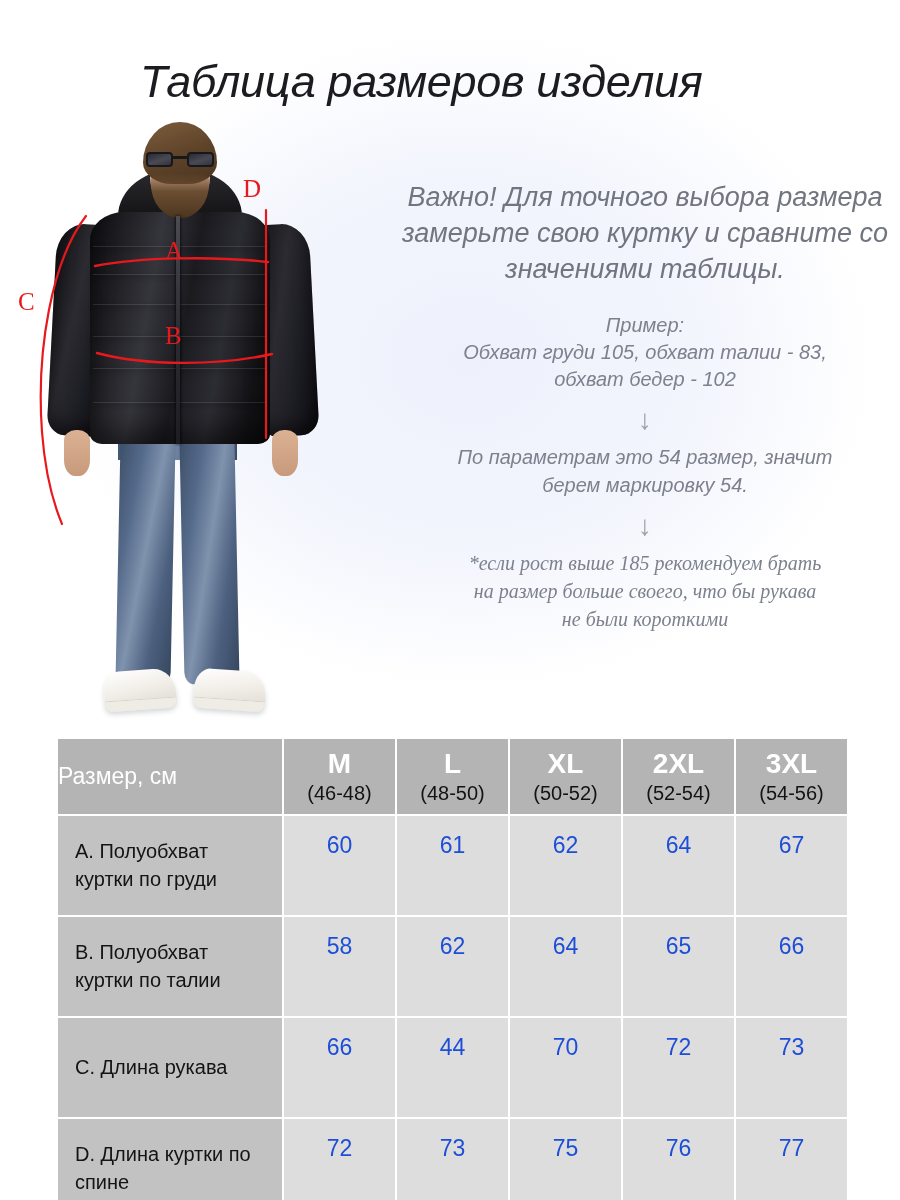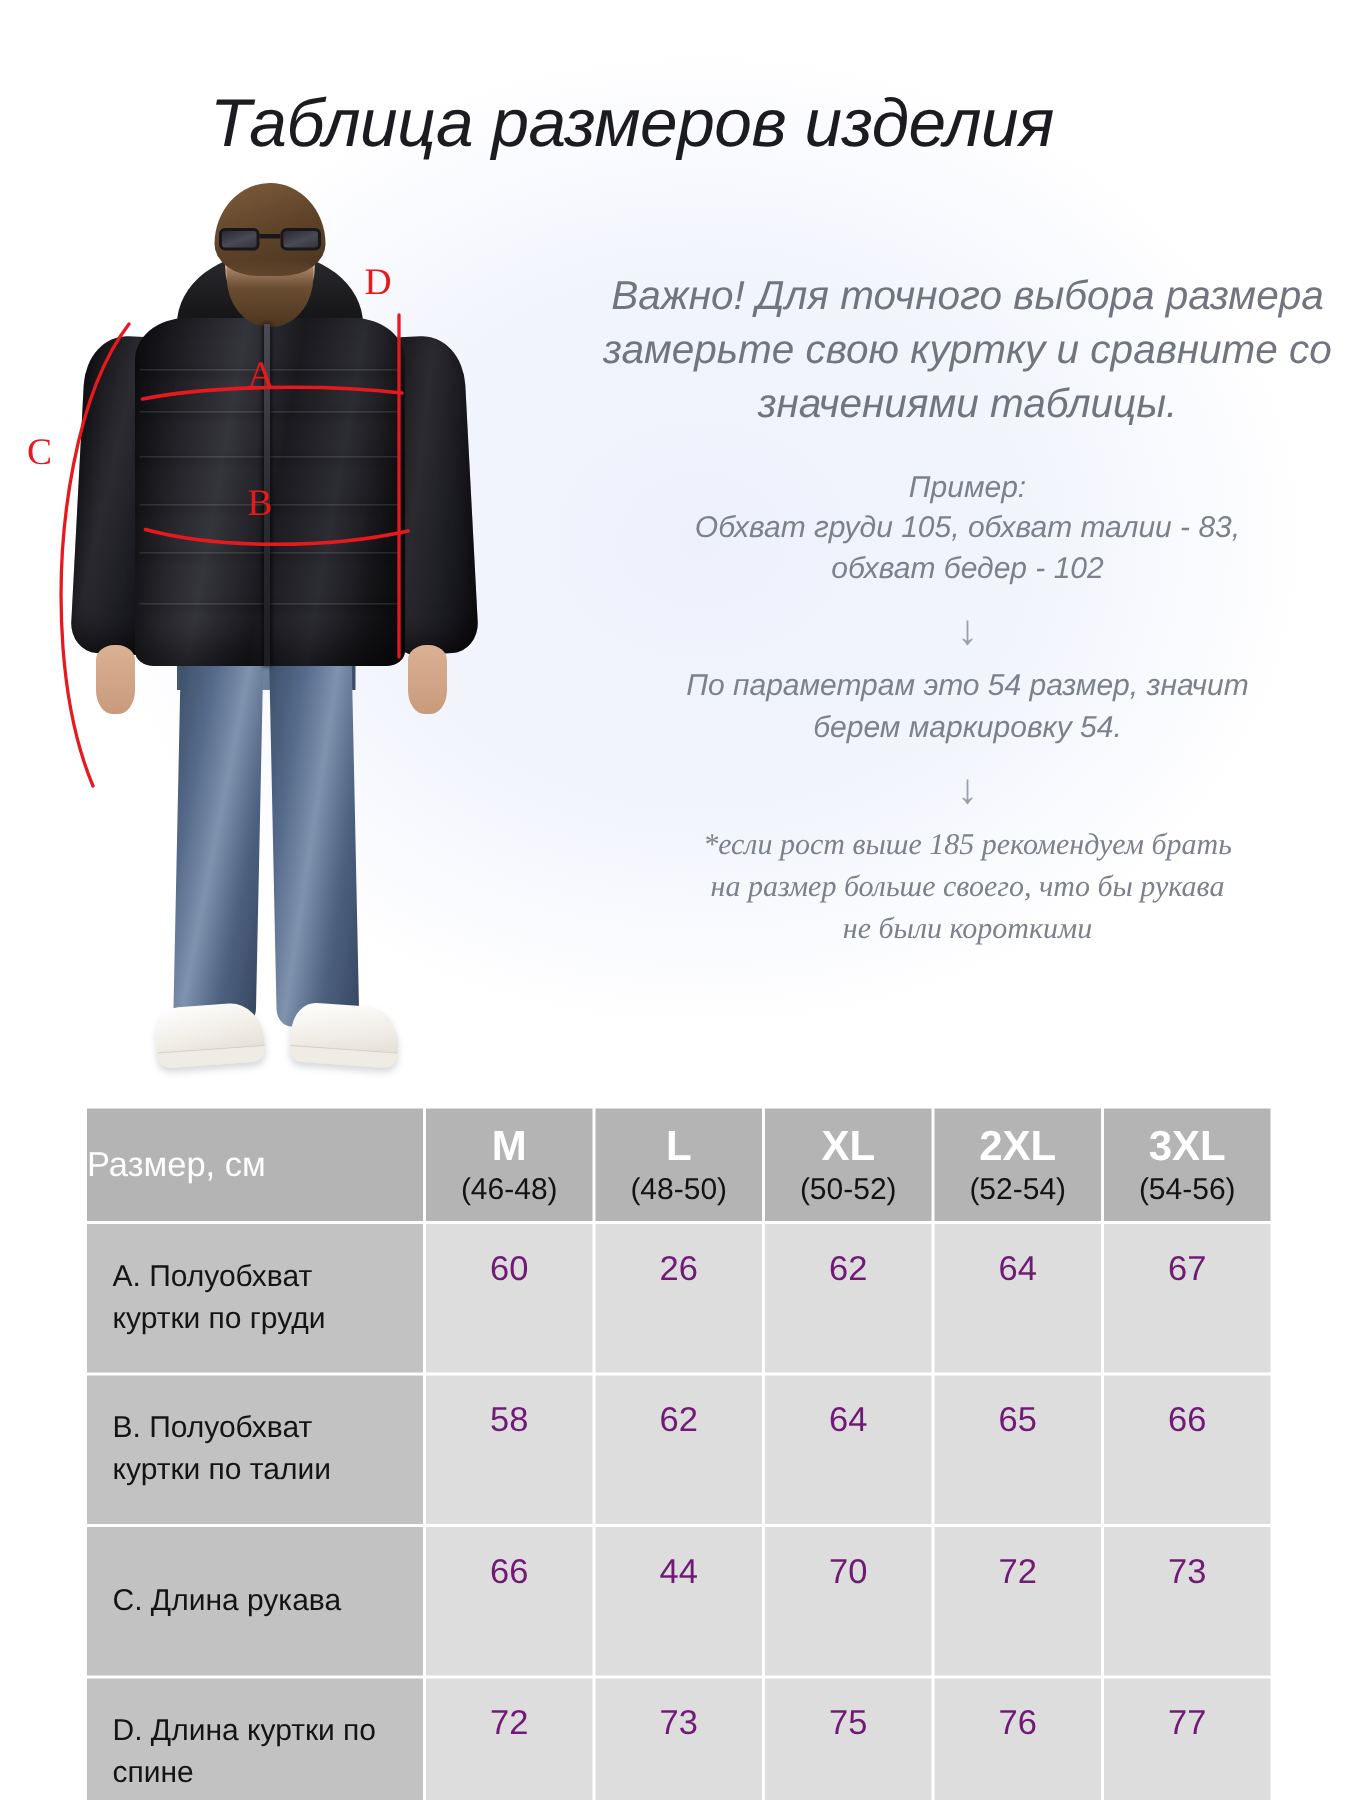--- a/index.html
+++ b/index.html
@@ -297,21 +297,21 @@
     background: #c2c2c2;
     color: #141414;
     font-size: 20px;
     line-height: 1.38;
     text-align: left;
     padding: 0 10px 0 17px;
     height: 83px;
   }
   #size-table tbody td.row-val {
     background: #dddddd;
-    color: #701a75;
+    color: #1d4ed8;
     font-size: 23px;
     text-align: center;
     vertical-align: top;
     padding-top: 16px;
     height: 83px;
   }
 </style>
 </head>
 <body>
 
@@ -434,21 +434,21 @@
       <th class="hdr-size">
         <span class="sz-name">3XL</span>
         <span class="sz-range">(54-56)</span>
       </th>
     </tr>
   </thead>
   <tbody>
     <tr>
       <td class="row-label">A. Полуобхват куртки по груди</td>
       <td class="row-val">60</td>
-      <td class="row-val">26</td>
+      <td class="row-val">61</td>
       <td class="row-val">62</td>
       <td class="row-val">64</td>
       <td class="row-val">67</td>
     </tr>
     <tr>
       <td class="row-label">B. Полуобхват куртки по талии</td>
       <td class="row-val">58</td>
       <td class="row-val">62</td>
       <td class="row-val">64</td>
       <td class="row-val">65</td>

